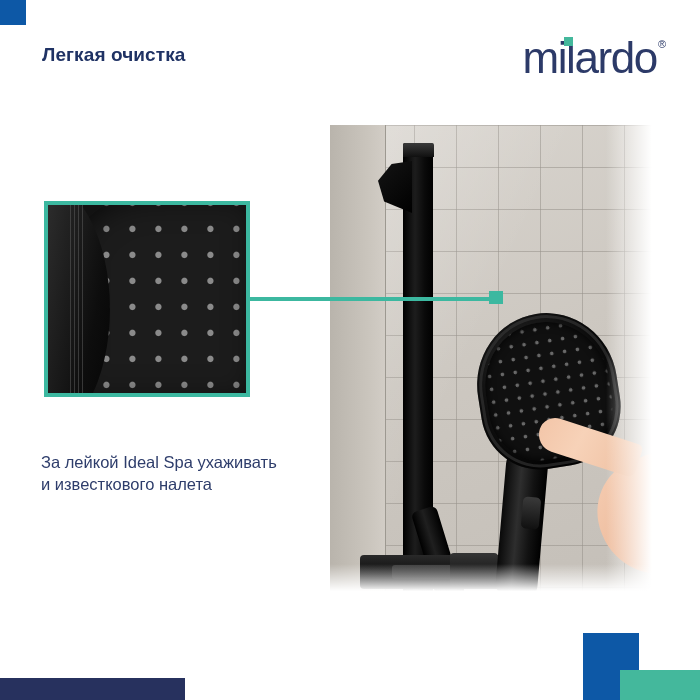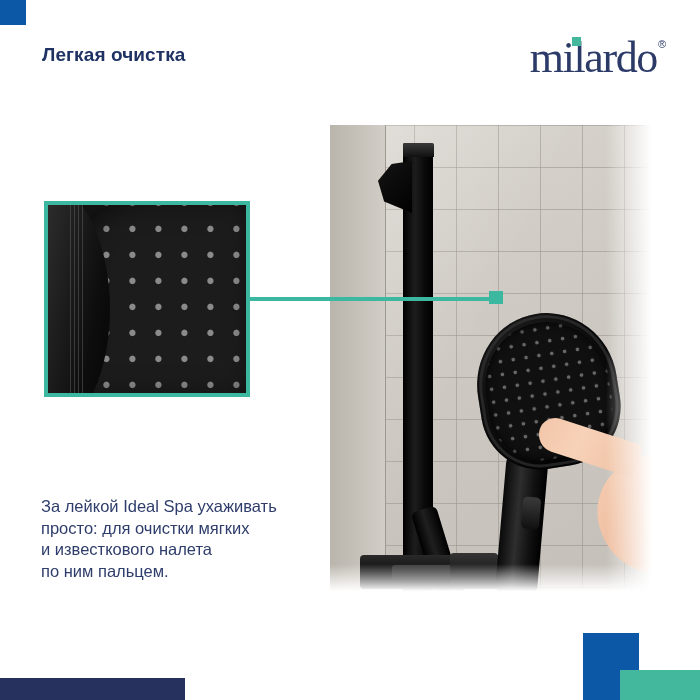--- a/index.html
+++ b/index.html
@@ -35,21 +35,21 @@
     font-size:19px; font-weight:bold; letter-spacing:.1px;
     color:#1f3264; white-space:nowrap;
   }
   #brand-logo {
     position:absolute; right:34px; top:36px;
     display:flex; align-items:flex-start;
   }
   #brand-wordmark {
     font-size:44px; font-weight:400; color:#2c3a68;
     letter-spacing:-1.4px; line-height:1;
-    position:relative; font-family:Liberation Serif, serif;
+    position:relative; font-family:Liberation Sans, sans-serif;
   }
   #brand-i-dot {
     position:absolute; left:42px; top:1px;
     width:9px; height:9px; background:#44b89c;
   }
   #brand-reg-mark {
     font-size:11px; color:#2c3a68; margin-top:2px; margin-left:1px;
   }
 
   
@@ -223,21 +223,21 @@
 
   
   #callout-line {
     position:absolute; left:250px; top:297px; width:245px; height:4px;
     background:#3cb8a0;
   }
 
   
   #body-text {
     position:absolute; left:41px; top:452px; width:300px;
-    font-size:16.5px; line-height:21.5px; color:#2e3d6b;margin-top:44px;
+    font-size:16.5px; line-height:21.5px; color:#2e3d6b;
   }
   #body-text div { white-space:nowrap; }
 </style>
 </head>
 <body>
 
 <div id="corner-square-tl"></div>
 <div id="corner-navy-br"></div>
 <div id="corner-blue-br"></div>
 <div id="corner-teal-br"></div>
@@ -288,16 +288,14 @@
 <div id="callout-line"></div>
 
 <div id="detail-panel">
   <div id="detail-nozzle-field"></div>
   <div id="detail-head-edge"></div>
   <div id="detail-head-groove"></div>
 </div>
 
 <div id="body-text">
   <div>За лейкой Ideal Spa ухаживать</div>
-  <div>просто: для очистки мягких</div>
   <div>и известкового налета</div>
-  <div>по ним пальцем.</div>
 </div>
 
 </body></html>

